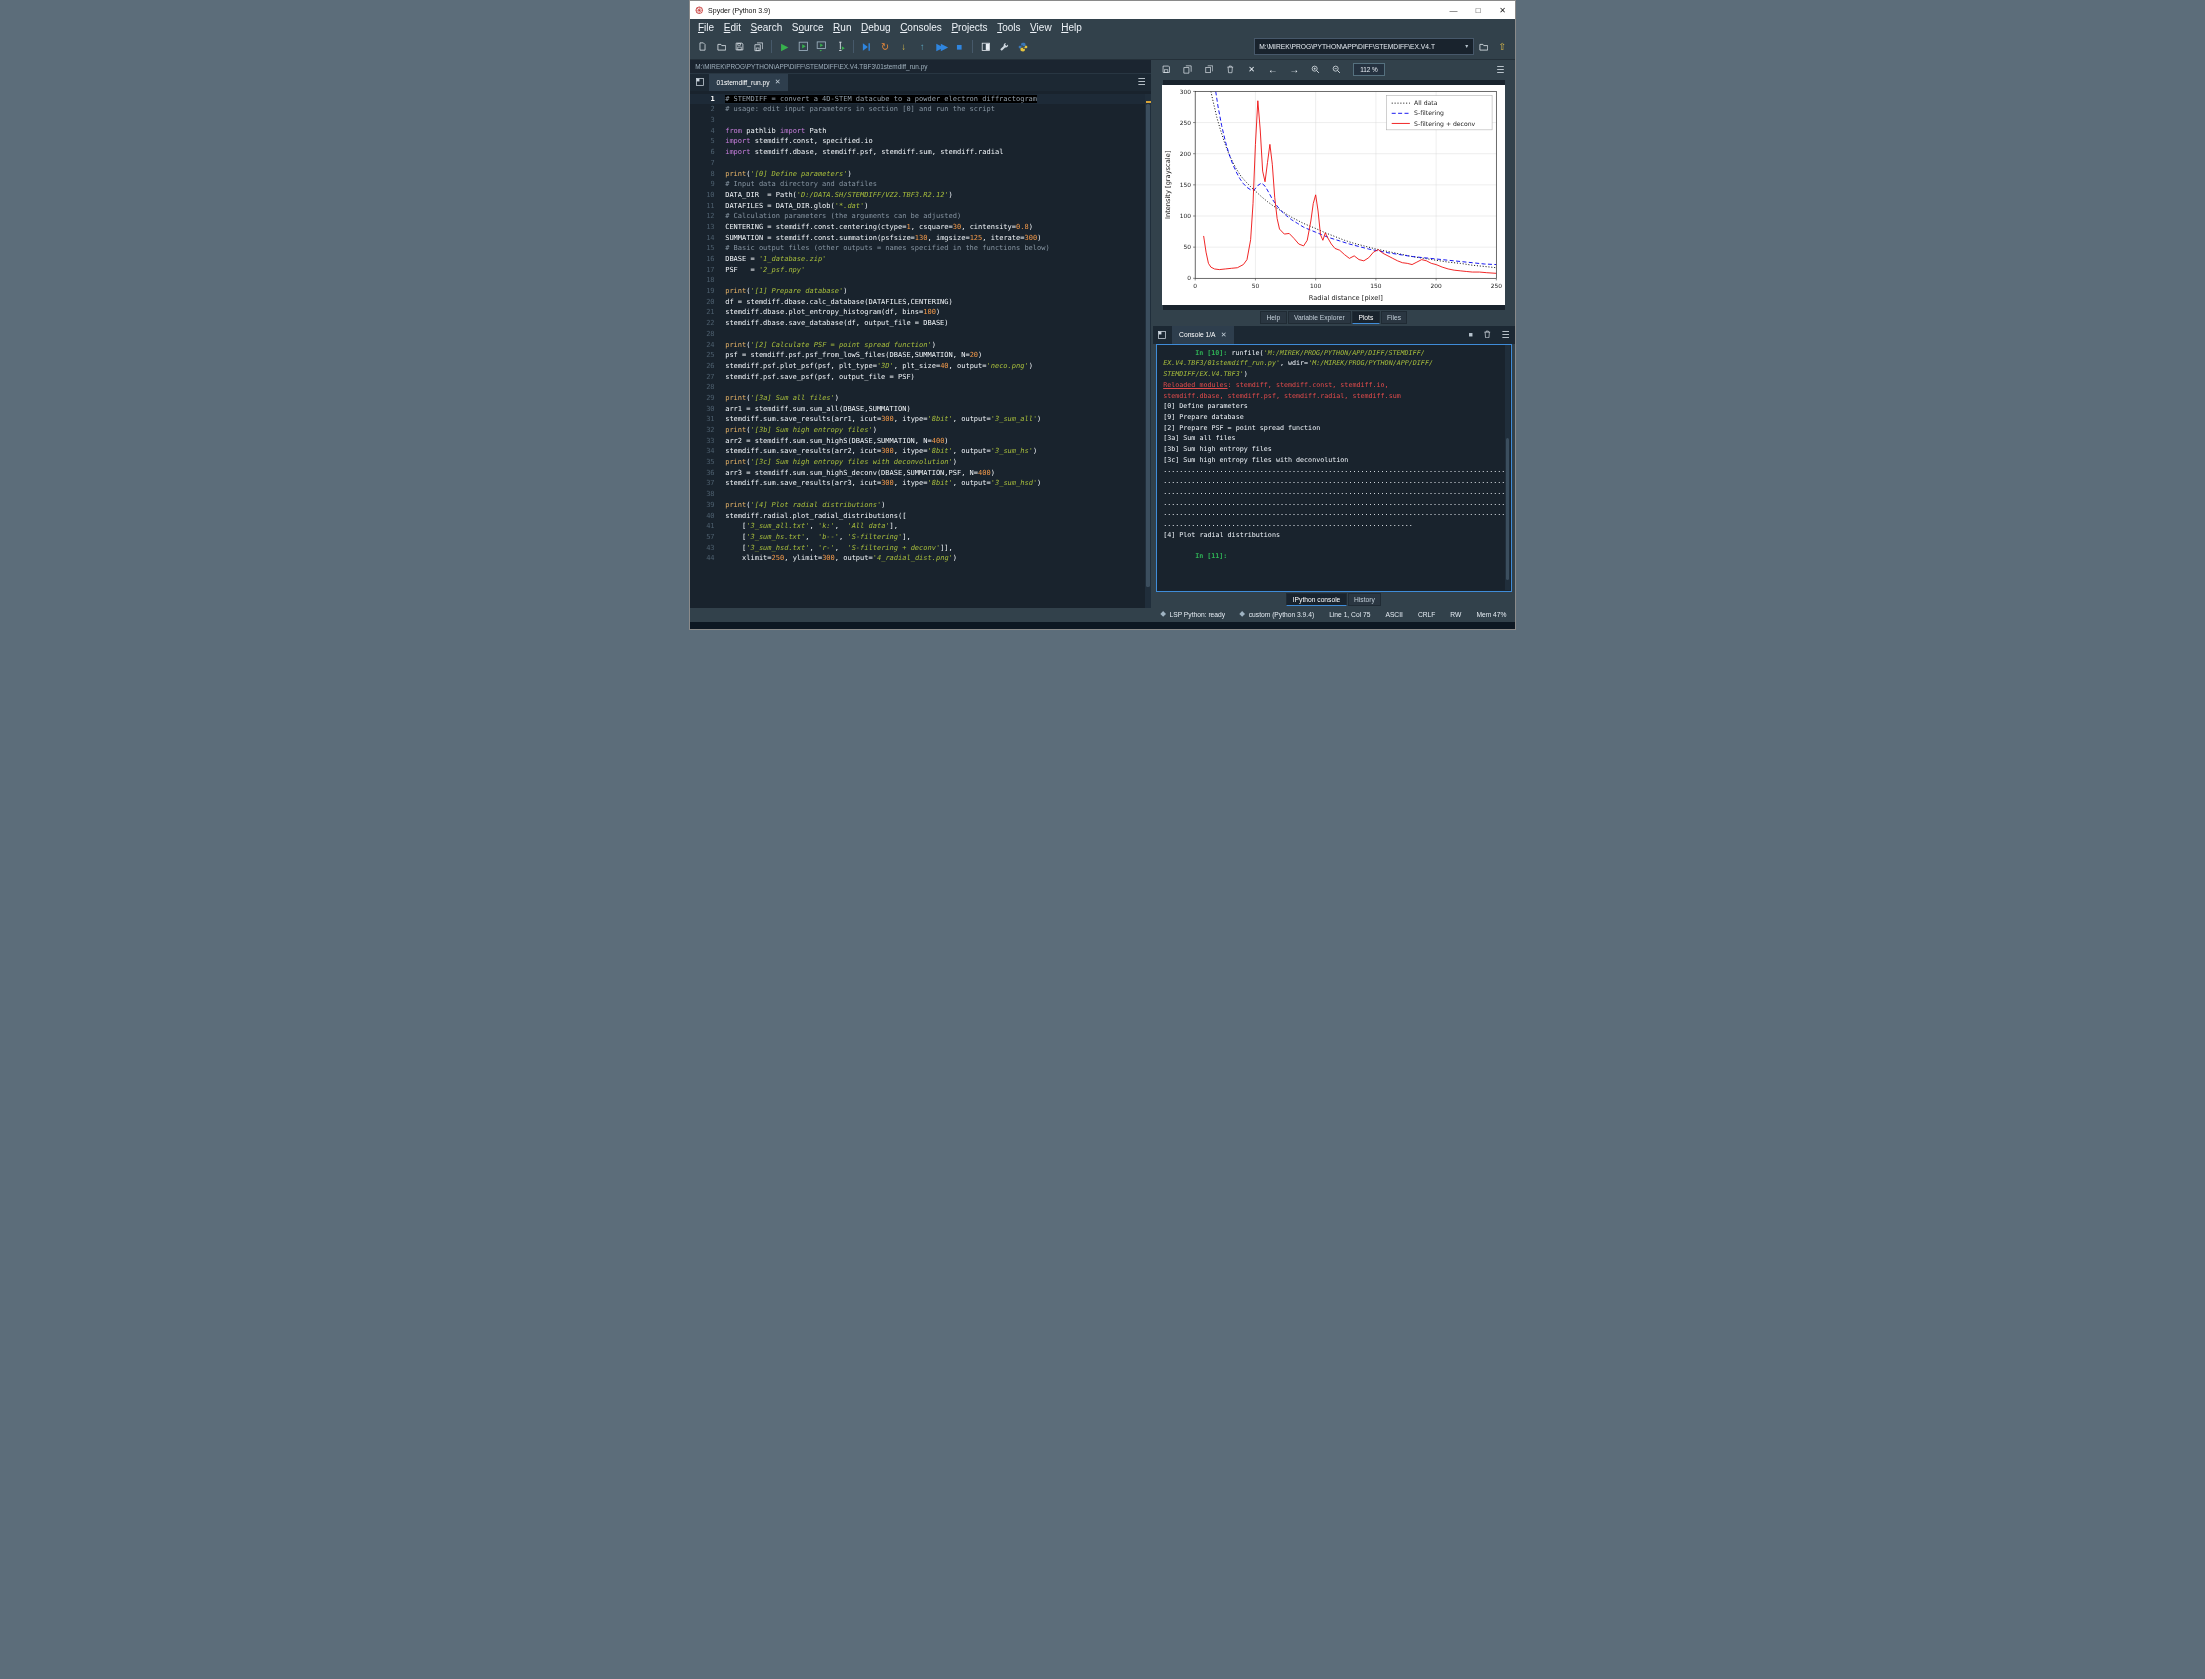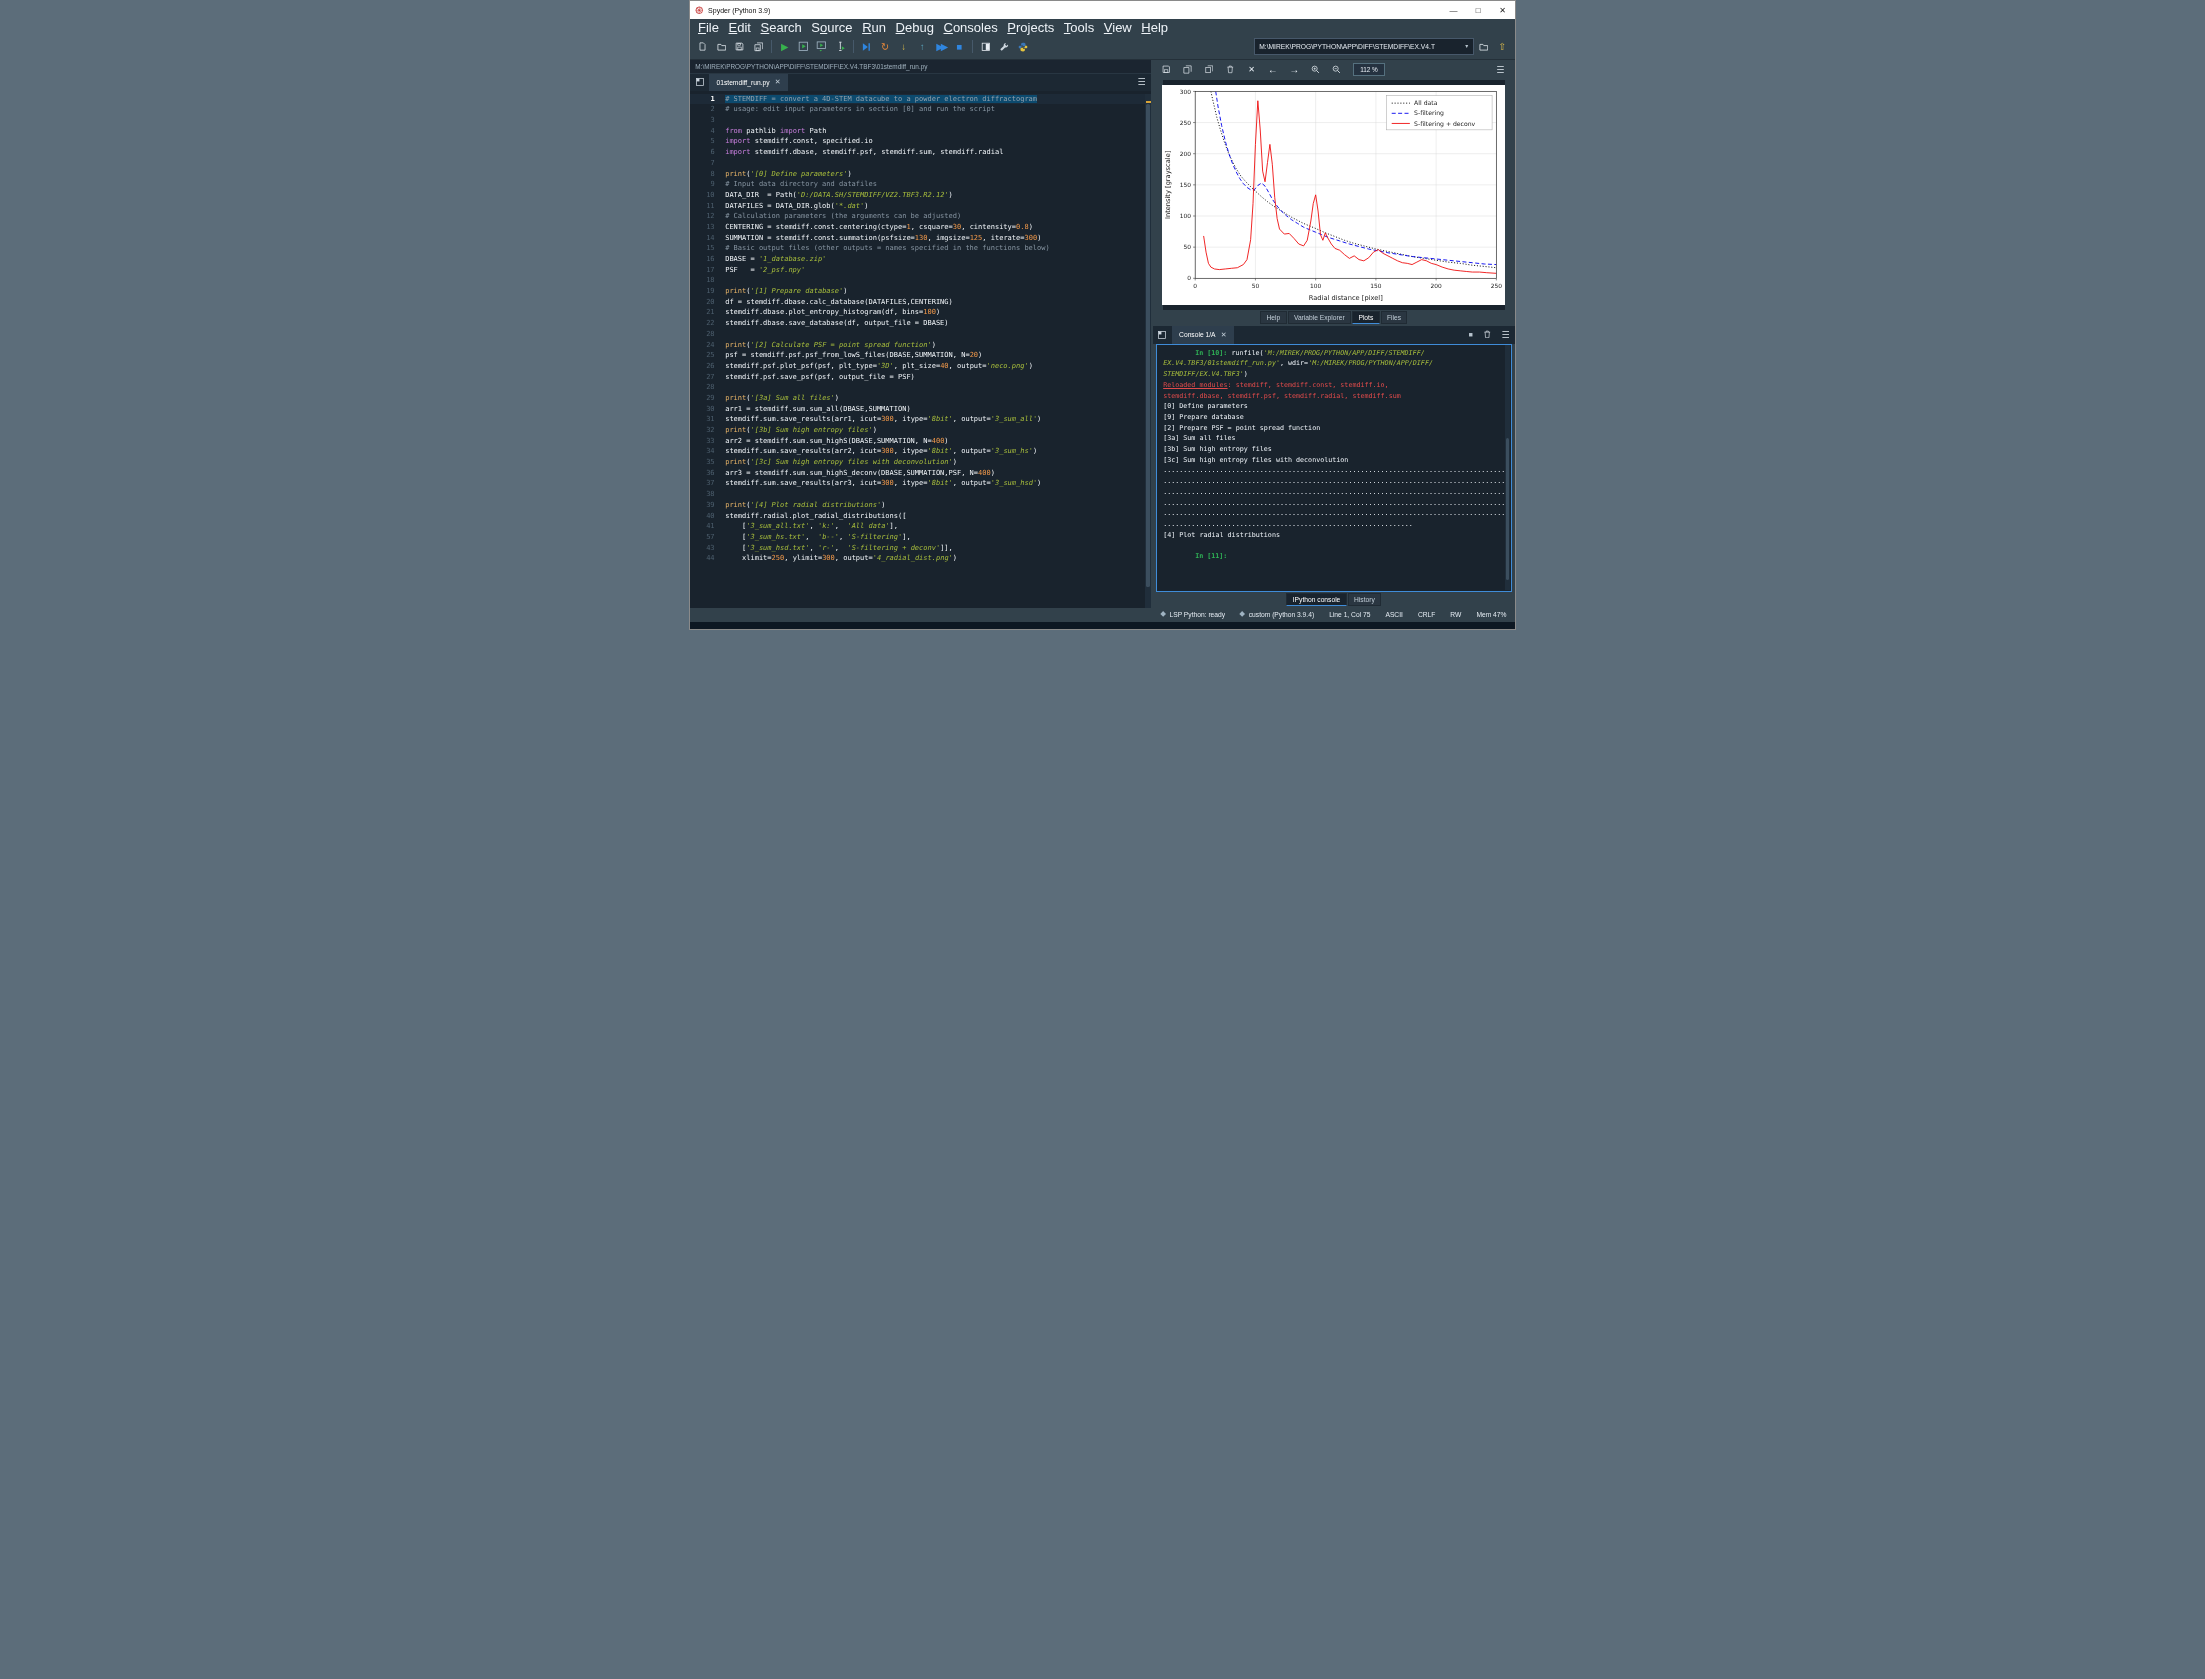--- a/index.html
+++ b/index.html
@@ -3,21 +3,21 @@
 <meta charset="utf-8">
 <style>
   html,body{margin:0;padding:0;background:#5c6d7a;font-family:"Liberation Sans","DejaVu Sans",sans-serif;}
   .window{width:827px;height:630px;margin:0 auto;display:flex;flex-direction:column;background:#32414B;border:0.5px solid #8a8a8a;box-sizing:border-box;}
   
   .titlebar{height:18px;background:#ffffff;display:flex;align-items:center;padding-left:5.3px;color:#111;font-size:7px;flex:none;}
   .titlebar .title{margin-left:4.3px;}
   .win-controls{margin-left:auto;display:flex;height:100%;}
   .win-btn{width:24.6px;display:flex;align-items:center;justify-content:center;font-size:8px;color:#222;}
   
-  .menubar{height:16px;display:flex;align-items:center;padding:0 3.2px;color:#eef3f8;font-size:13px;flex:none;}
+  .menubar{height:16px;display:flex;align-items:center;padding:0 3.2px;color:#eef3f8;font-size:10px;flex:none;}
   .menu-item{padding:2.1px 4.8px;cursor:default;}
   .accel{text-decoration:underline;}
   
   .toolbar{height:23.5px;border-bottom:0.5px solid #243039;display:flex;align-items:center;padding:0 4.3px;gap:1.6px;flex:none;}
   .tbtn{width:17px;height:17px;display:flex;align-items:center;justify-content:center;border-radius:1.6px;}
   .tsep{width:0.5px;height:13px;background:#46596a;margin:0 2.7px;}
   .glyph{font-size:9.6px;line-height:1;}
   .g-green{color:#37b24d;} .g-blue{color:#2f86e0;} .g-orange{color:#e8883a;} .g-gold{color:#d8b84a;} .g-teal{color:#5aa7c0;} .g-white{color:#e8eef4;} .g-dim{color:#b8c4ce;}
   .path-combo{margin-left:auto;display:flex;align-items:center;height:15px;background:#19232D;border:0.5px solid #47586a;color:#e6ecf2;font-size:6.7px;padding:0 4.3px;width:209px;justify-content:space-between;}
   
@@ -31,21 +31,21 @@
   .tab-spacer{flex:1;}
   .opt-btn{width:19px;display:flex;align-items:center;justify-content:center;color:#dfe7ee;font-size:9px;}
   .editor-body{flex:1;background:#19232D;display:flex;min-height:0;padding-top:3.2px;}
   .code-scroll{flex:1;overflow:hidden;}
   .cl{display:flex;height:10.7px;line-height:10.7px;font-family:"DejaVu Sans Mono","Liberation Mono",monospace;font-size:7px;white-space:pre;}
   .ln{width:24.6px;text-align:right;padding-right:8.5px;color:#4d5f6e;flex:none;}
   .cl.cur{background:#1d2a37;}
   .cl.cur .ln{color:#fff;font-weight:bold;}
   .ct{padding-left:2.1px;}
   .tk-t{color:#f2f6fa;} .tk-c{color:#8694a1;} .tk-k{color:#c87fdd;} .tk-s{color:#a9bf3c;font-style:italic;}
-  .tk-n{color:#f2994a;} .tk-b{color:#e8b468;text-align:center;} .tk-sel{color:#93a1ad;background:#0c4a6e;}
+  .tk-n{color:#f2994a;} .tk-b{color:#e8b468;text-align:center;} .tk-sel{color:#93a1ad;background:#000000;}
   .ed-scrollbar{width:5.9px;background:#202e3b;position:relative;flex:none;}
   .ed-thumb{position:absolute;left:1.1px;right:1.1px;top:2%;height:94%;background:#3b4e5e;border-radius:1.6px;}
   .ed-marker{position:absolute;left:0.5px;right:0.5px;top:7.5px;height:2.1px;background:#d8a437;z-index:2;}
   .vsplit{width:1.6px;background:#32414B;flex:none;}
   
   .right-pane{flex:1;display:flex;flex-direction:column;min-width:0;}
   .plots-pane{height:266px;display:flex;flex-direction:column;flex:none;}
   .plots-toolbar{height:20px;display:flex;align-items:center;padding:0 5.3px;gap:4.3px;flex:none;}
   .zoom-box{border:0.5px solid #55707e;background:#253240;color:#e8eef4;font-size:6.4px;padding:1.6px 6.4px;margin-left:3.2px;}
   .figure-area{flex:1;background:#19232D;margin:0 10px;display:flex;align-items:center;justify-content:center;min-height:0;}

